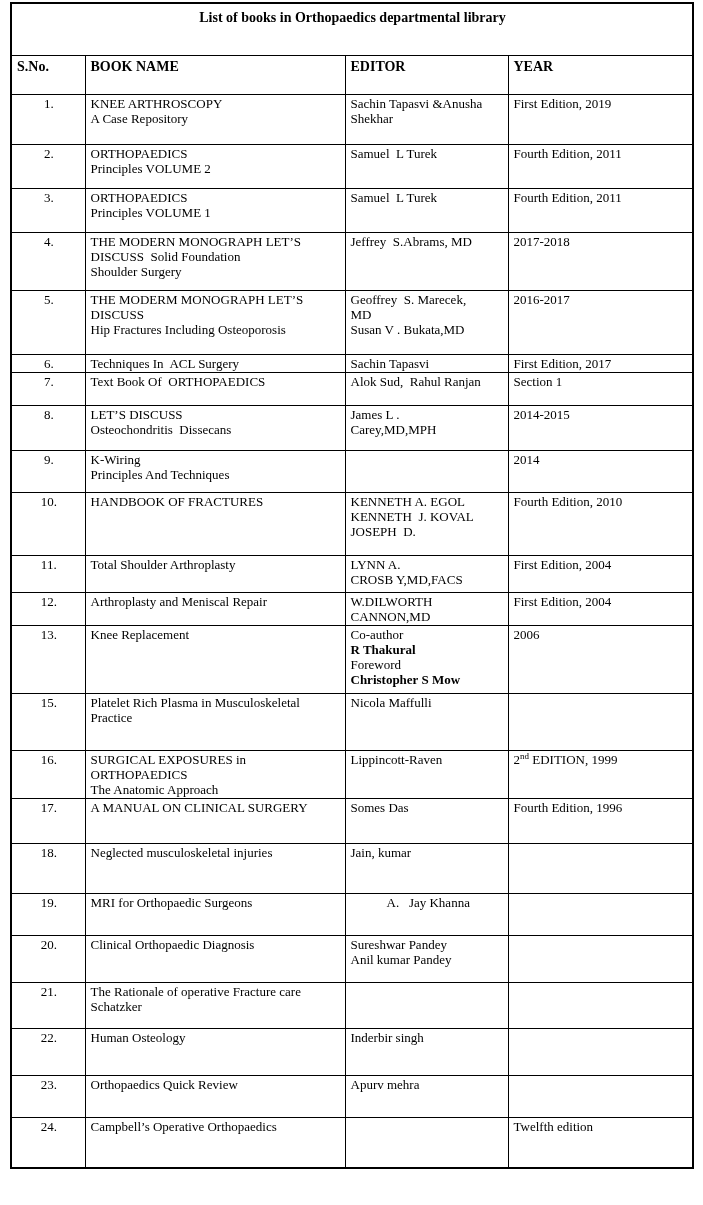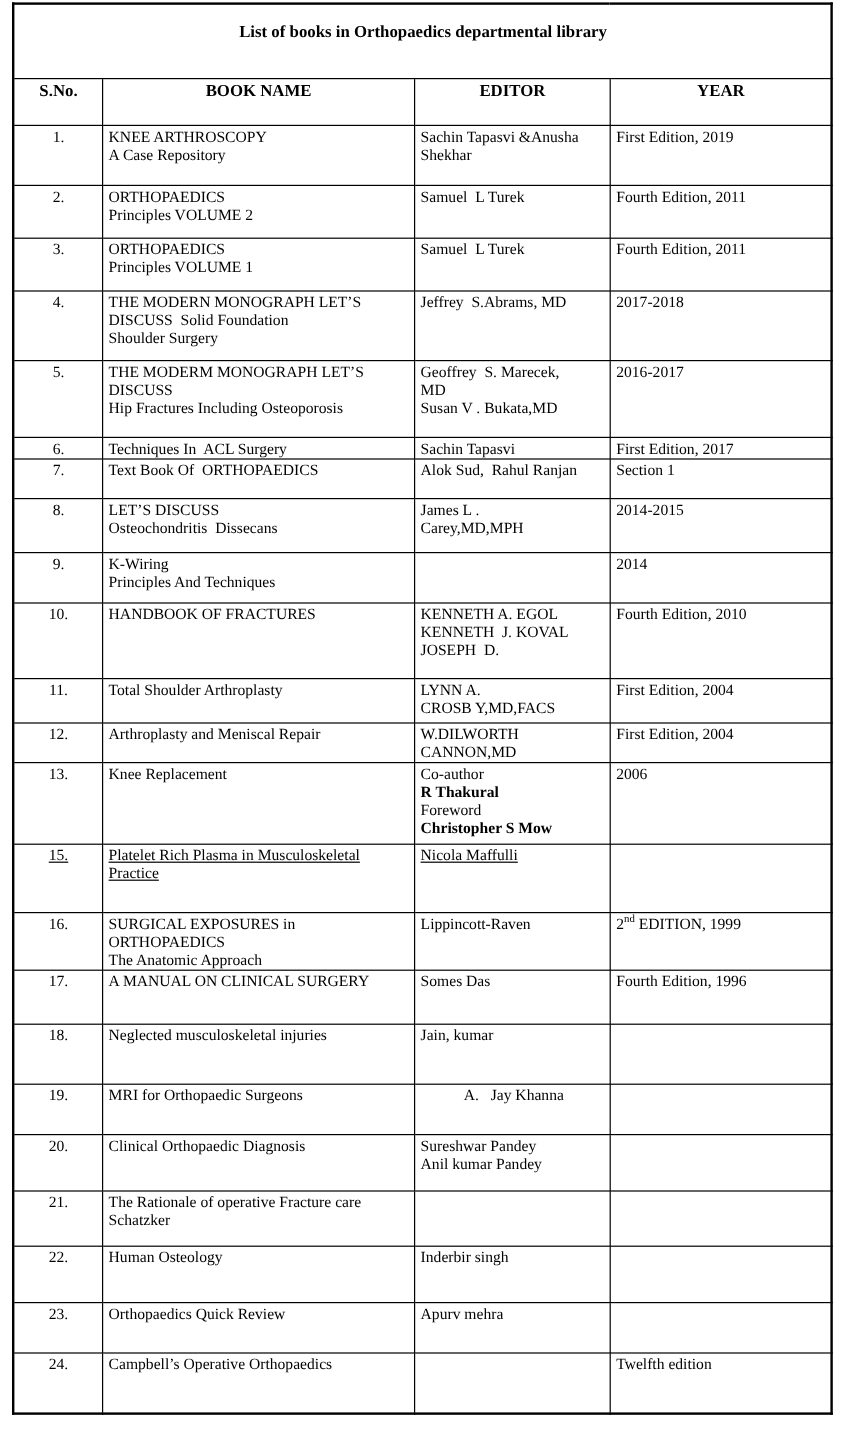--- a/index.html
+++ b/index.html
@@ -25,28 +25,28 @@
     vertical-align: top;
     padding: 1px 4px 1px 5px;
     font-size: 13px;
     line-height: 15px;
     overflow: hidden;
   }
   .title-row th {
     height: 44px;
     font-size: 14px;
     font-weight: bold;
-    padding-top: 16px;
+    padding-top: 6px;
     vertical-align: top;
   }
   .header-row th {
     height: 34px;
     font-size: 14px;
     font-weight: bold;
-    text-align: center;
+    text-align: left;
     padding-top: 3px;
   }
   td.sno { text-align: center; }
   .line { white-space: pre-wrap; }
   .line.bold { font-weight: bold; }
   .line.indent { padding-left: 36px; }
   sup { font-size: 9px; line-height: 0; vertical-align: super; }
 </style>
 </head>
 <body>
@@ -264,21 +264,21 @@
           <td class="editor">
             <div class="line">Co-author</div>
             <div class="line bold">R Thakural</div>
             <div class="line">Foreword</div>
             <div class="line bold">Christopher S Mow</div>
           </td>
           <td class="year">
             <div class="line">2006</div>
           </td>
         </tr>
-        <tr style="height: 57px; text-decoration: underline;">
+        <tr style="height: 57px;">
           <td class="sno">
             <div class="line">15.</div>
           </td>
           <td class="book">
             <div class="line">Platelet Rich Plasma in Musculoskeletal</div>
             <div class="line">Practice</div>
           </td>
           <td class="editor">
             <div class="line">Nicola Maffulli</div>
           </td>

